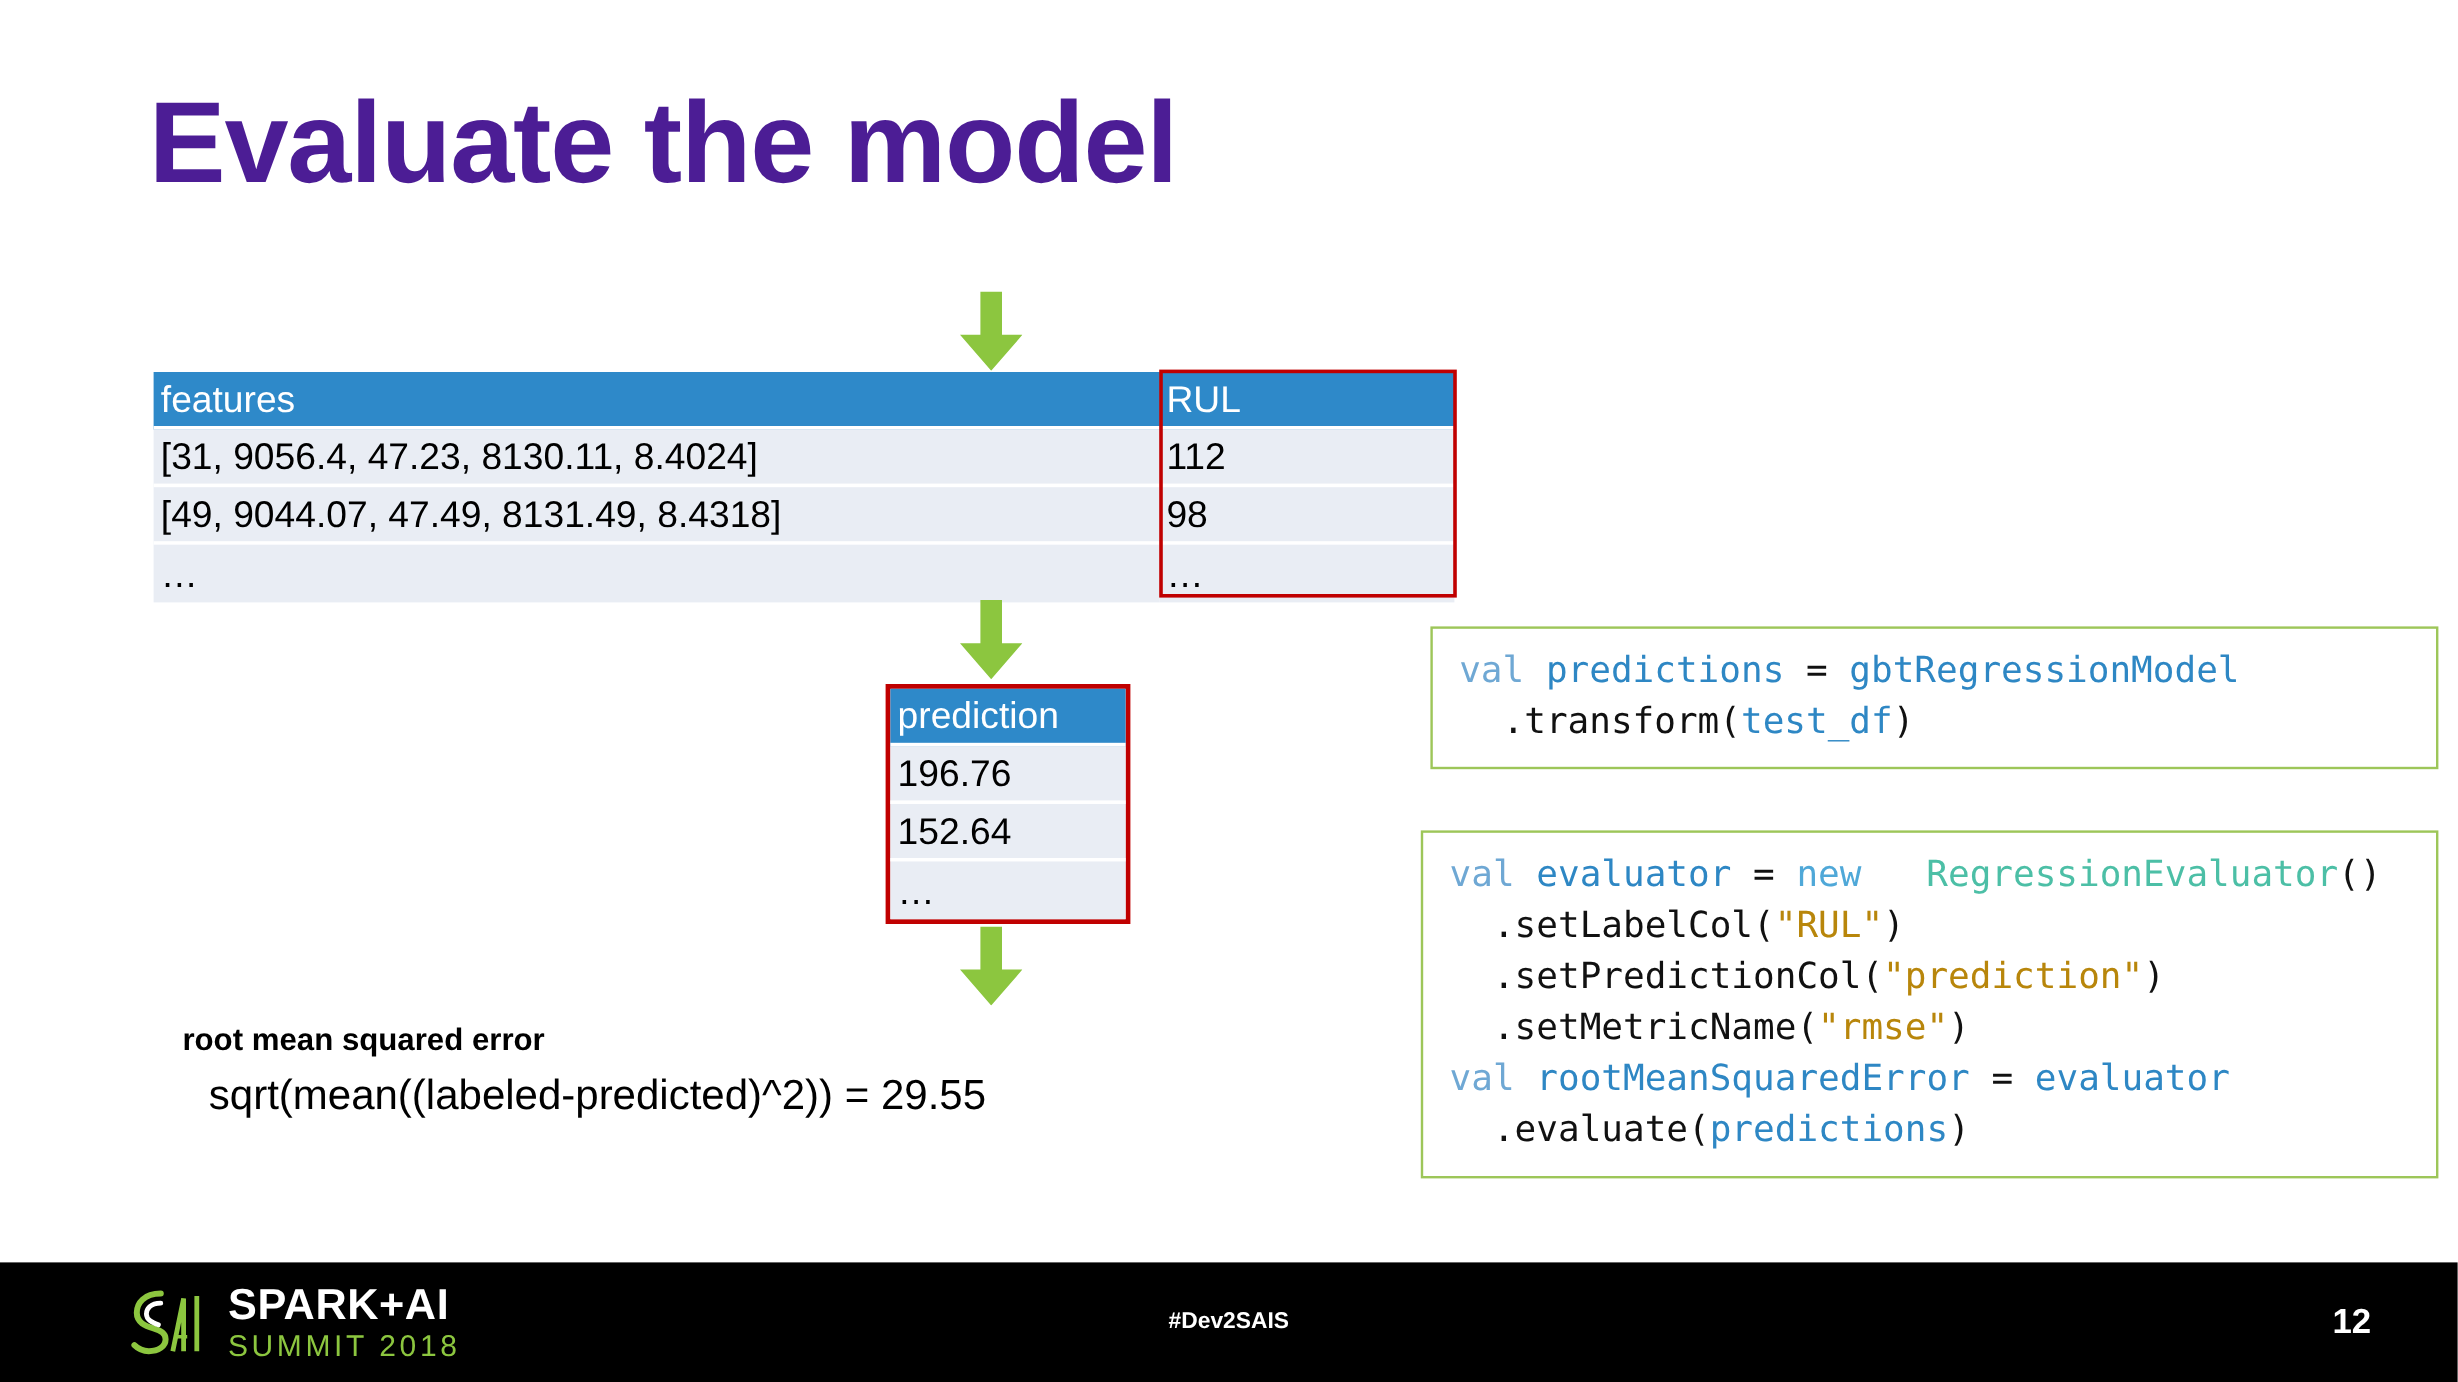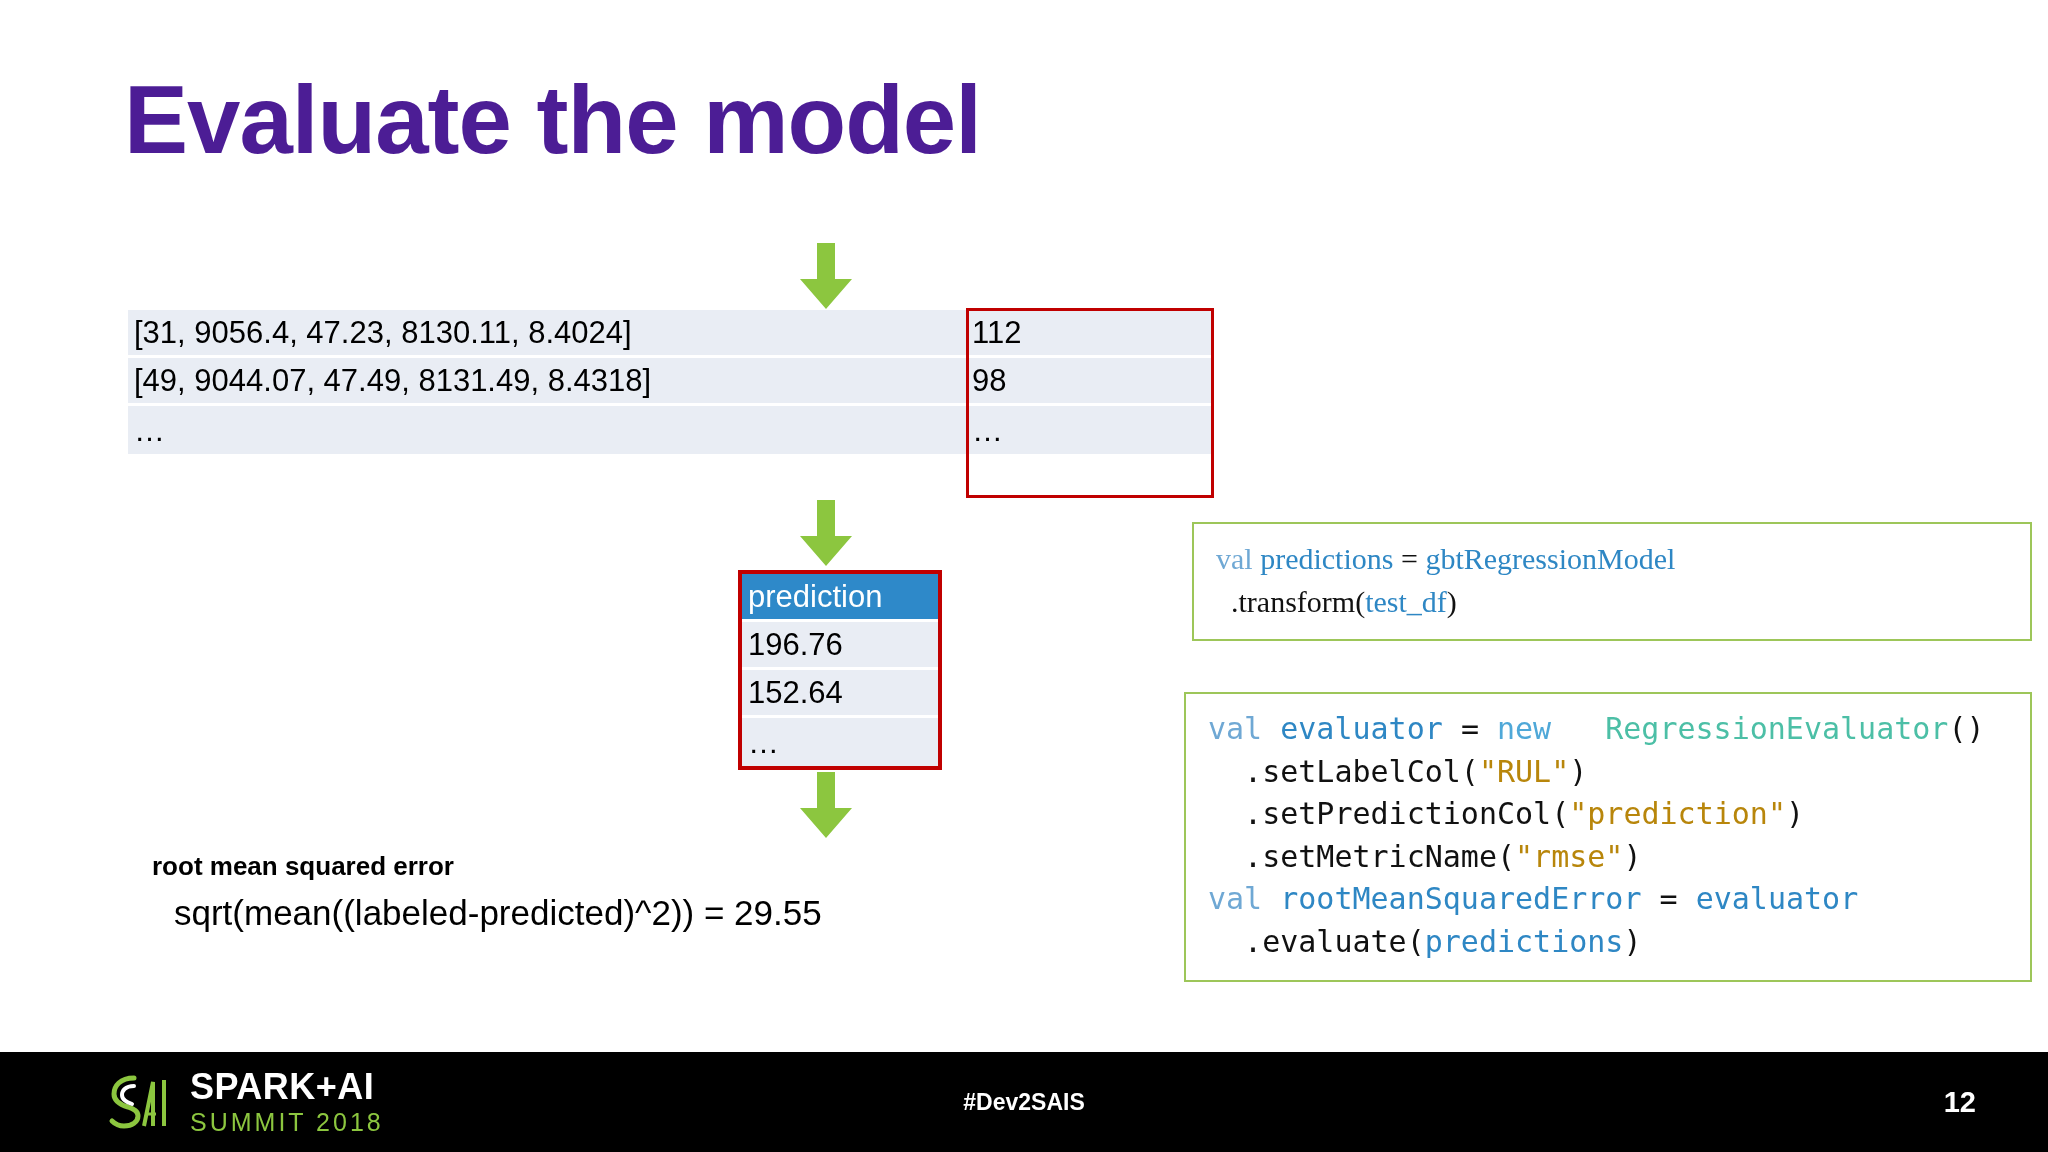--- a/index.html
+++ b/index.html
@@ -133,21 +133,21 @@
     background: #ffffff;
     border: 2px solid #9DC659;
     box-sizing: border-box;
     font-family: "DejaVu Sans Mono", monospace;
     font-size: 30px;
     line-height: 1.42;
     color: #111111;
     padding: 14px 22px 16px 22px;
     white-space: pre;
   }
-  #code-box-1 { left: 1192px; top: 522px; width: 840px; font-family: Liberation Serif, serif; }
+  #code-box-1 { left: 1192px; top: 522px; width: 840px; }
   #code-box-2 { left: 1184px; top: 692px; width: 848px; }
 
   .k-val   { color: #6FA8D4; }   
   .k-new   { color: #4FA8D8; }   
   .ident   { color: #2E87C4; }   
   .cls     { color: #4CBFA6; margin-left: 36px; }   
   .str     { color: #B8860B; }   
   .plain   { color: #111111; }   
 
   
@@ -184,21 +184,21 @@
   }
   #footer-hashtag {
     position: absolute;
     left: 0; top: 0;
     width: 2048px;
     height: 100px;
     display: flex;
     align-items: center;
     justify-content: center;
     color: #ffffff;
-    font-size: 23px;
+    font-size: 19px;
     font-weight: bold;
   }
   #footer-pagenum {
     position: absolute;
     right: 72px;
     top: 0;
     height: 100px;
     display: flex;
     align-items: center;
     color: #ffffff;
@@ -213,20 +213,24 @@
 
   <div class="slide-title">Evaluate the model</div>
 
   <div class="arrow" id="arrow-1" style="left:800px; top:243px;">
     <svg viewBox="0 0 52 66" xmlns="http://www.w3.org/2000/svg" aria-hidden="true">
       <polygon points="17,0 35,0 35,36 52,36 26,66 0,36 17,36" fill="#8CC63F"></polygon>
     </svg>
   </div>
 
   <div class="tbl" id="features-table">
+    <div class="tbl-row">
+      <div class="cell hdr c-features">features</div>
+      <div class="cell hdr c-rul">RUL</div>
+    </div>
     <div class="tbl-row">
       <div class="cell c-features">[31, 9056.4, 47.23, 8130.11, 8.4024]</div>
       <div class="cell c-rul">112</div>
     </div>
     <div class="tbl-row">
       <div class="cell c-features">[49, 9044.07, 47.49, 8131.49, 8.4318]</div>
       <div class="cell c-rul">98</div>
     </div>
     <div class="tbl-row">
       <div class="cell c-features last">…</div>

